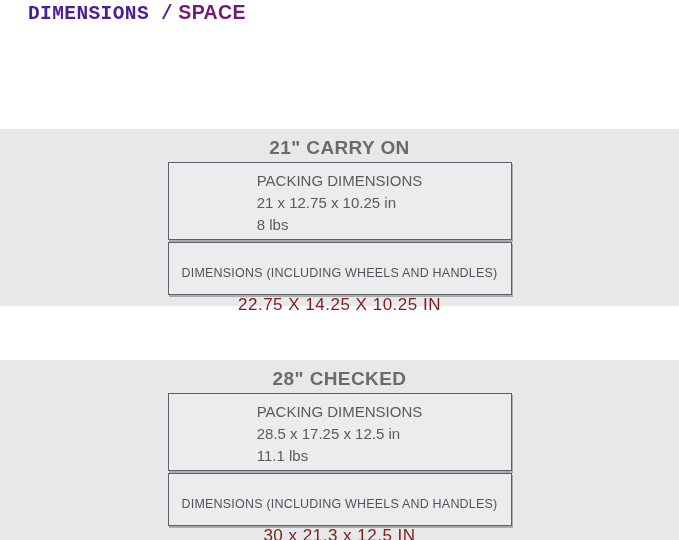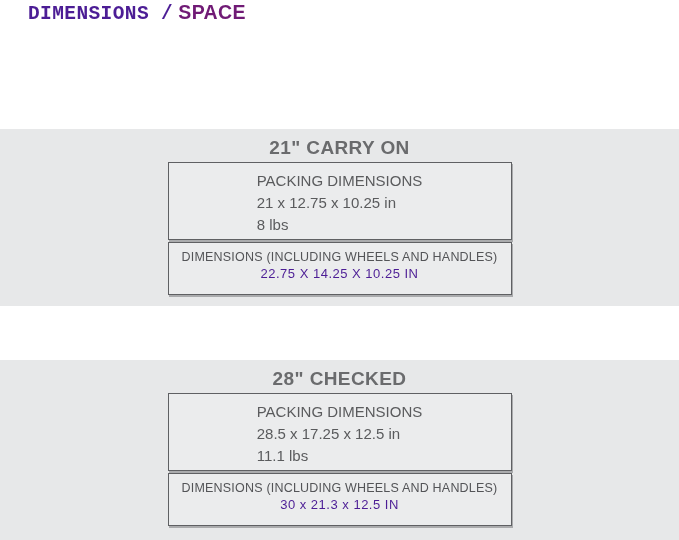--- a/index.html
+++ b/index.html
@@ -56,28 +56,28 @@
     padding-top: 7px;
   }
   .packing-heading, .packing-size, .packing-weight {
     font-size: 15px; line-height: 22px;
     color: #5a5b5d;
   }
   .overall-box {
     margin-top: 2px;
     height: 53px;
     text-align: center;
-    padding-top: 7px;
+    padding-top: 23px;
   }
   .overall-heading {
     font-size: 12.5px; color: #535457; letter-spacing: 0.2px;
   }
   .overall-size {
-    margin-top: 2px;
-    font-size: 13px; color: #4c1d95; letter-spacing: 0.5px;
+    margin-top: 15px;
+    font-size: 17px; color: #7f1d1d; letter-spacing: 0.5px;
   }
 </style>
 </head>
 <body>
 
 <div class="page">
 
   <header class="page-header">
     <h1 class="page-title">
       <span class="title-primary">DIMENSIONS /</span><span class="title-secondary">SPACE</span>

